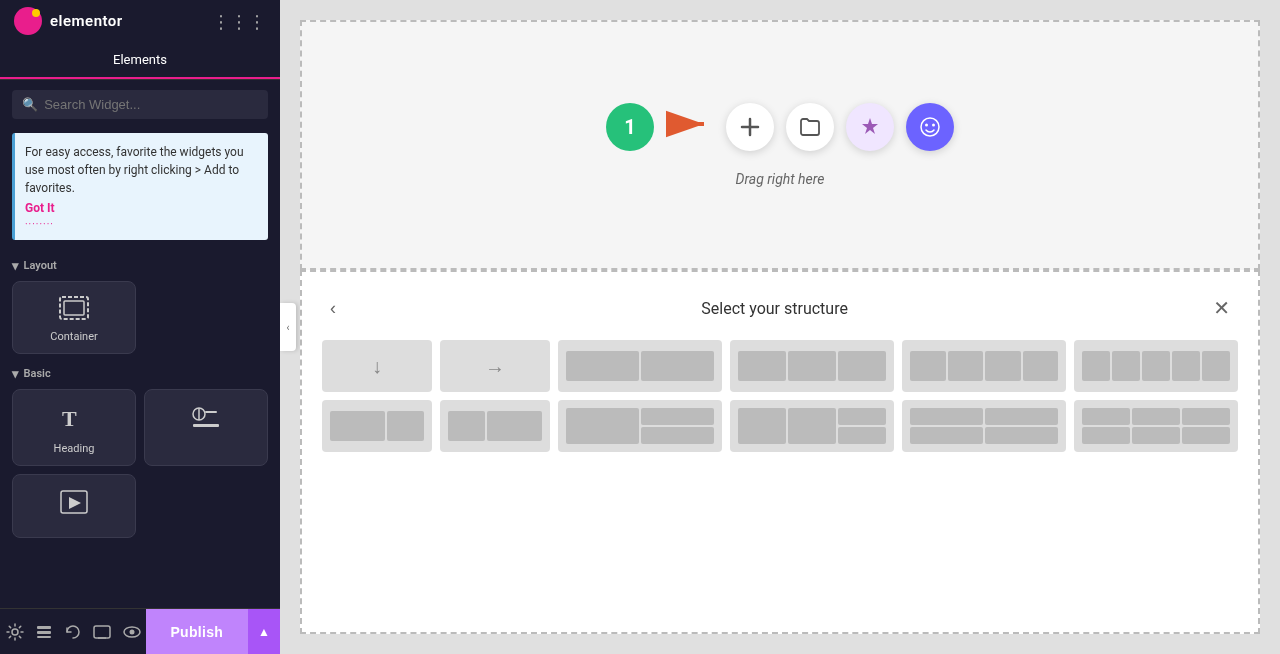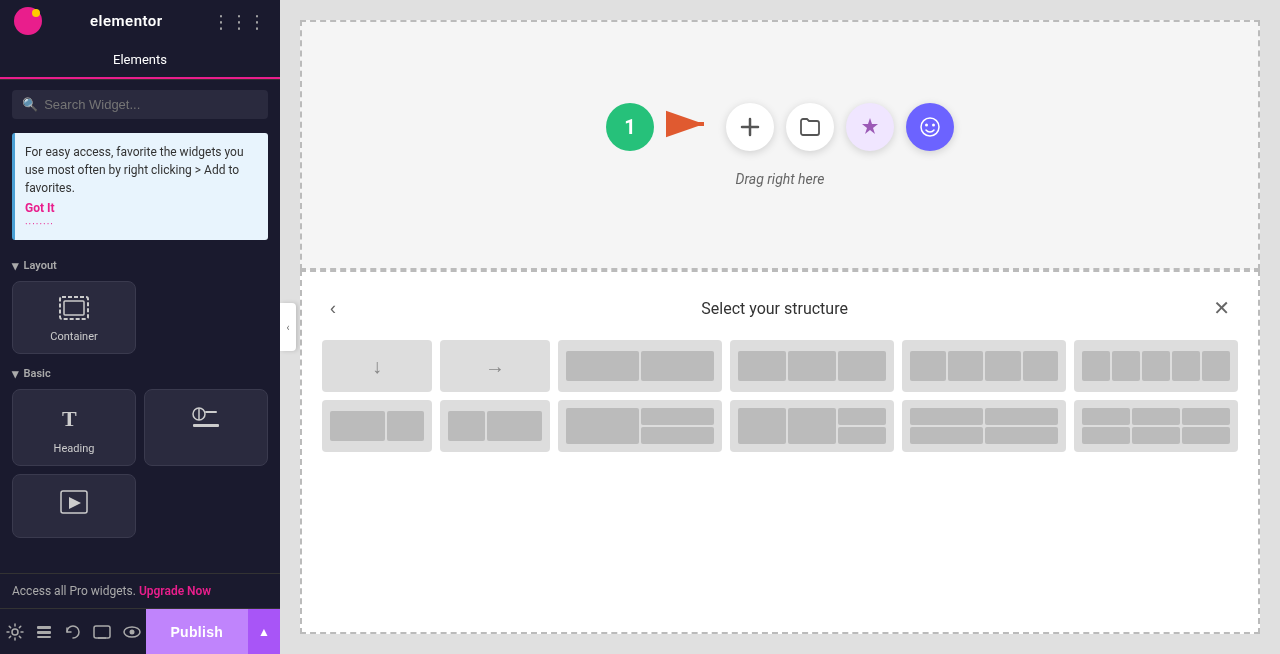--- a/index.html
+++ b/index.html
@@ -48,21 +48,20 @@
       background: #ffcc00;
       position: absolute;
       top: 2px; right: 2px;
     }
 
     .elementor-logo {
       color: #fff;
       font-size: 15px;
       font-weight: 600;
       letter-spacing: 0.5px;
-      margin-left: 40px;
     }
 
     .grid-icon {
       color: #aaa;
       font-size: 18px;
       cursor: pointer;
     }
 
     
     .sidebar-tabs {
@@ -500,24 +499,20 @@
             <rect x="2" y="2" width="26" height="22" rx="2" fill="none" stroke="#ccc" stroke-width="1.5"></rect>
             <polygon points="10,8 22,14 10,20" fill="#ccc"></polygon>
           </svg>
         </span>
         <span class="widget-label"></span>
       </div>
     </div>
 
   </div>
 
-  <div class="sidebar-promo">
-    <span>Access all Pro widgets.</span>
-    <span class="upgrade-link">Upgrade Now</span>
-  </div>
 
   <div class="bottom-toolbar">
     <div class="toolbar-icons">
       <button class="toolbar-icon-btn">
         <svg width="18" height="18" viewBox="0 0 18 18" fill="none">
           <circle cx="9" cy="9" r="3" stroke="#aaa" stroke-width="1.5"></circle>
           <path d="M9 1v2M9 15v2M1 9h2M15 9h2M3.22 3.22l1.41 1.41M13.36 13.36l1.41 1.41M3.22 14.78l1.41-1.41M13.36 4.64l1.41-1.41" stroke="#aaa" stroke-width="1.5" stroke-linecap="round"></path>
         </svg>
       </button>
       <button class="toolbar-icon-btn">

